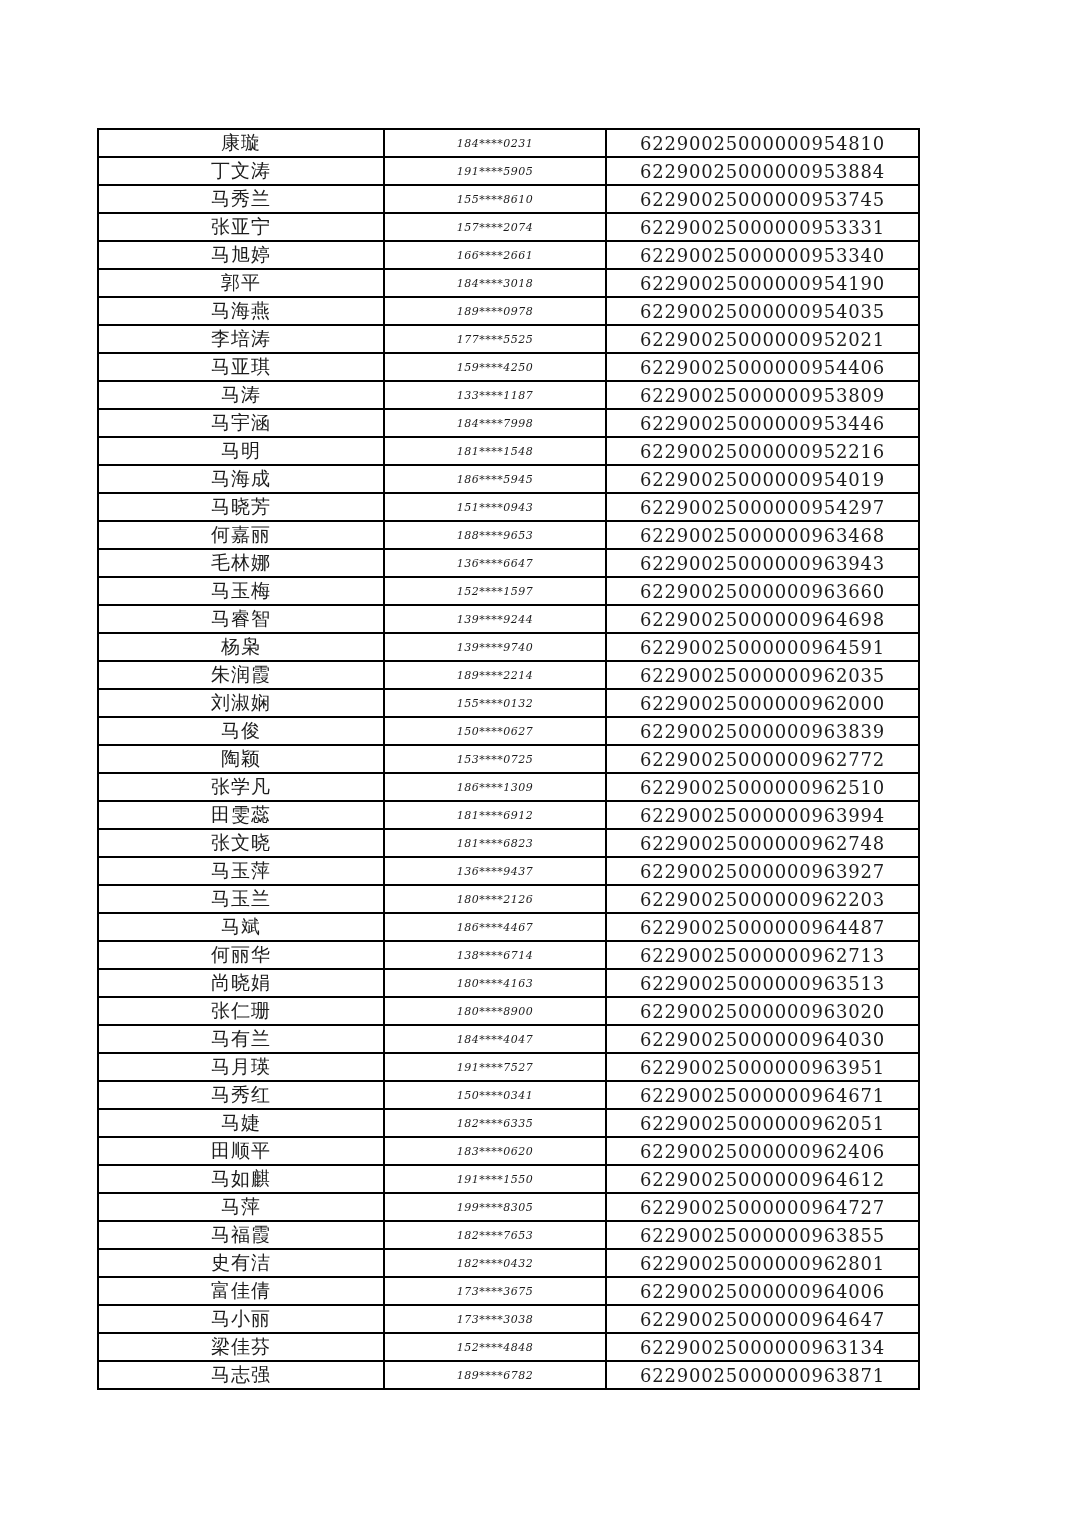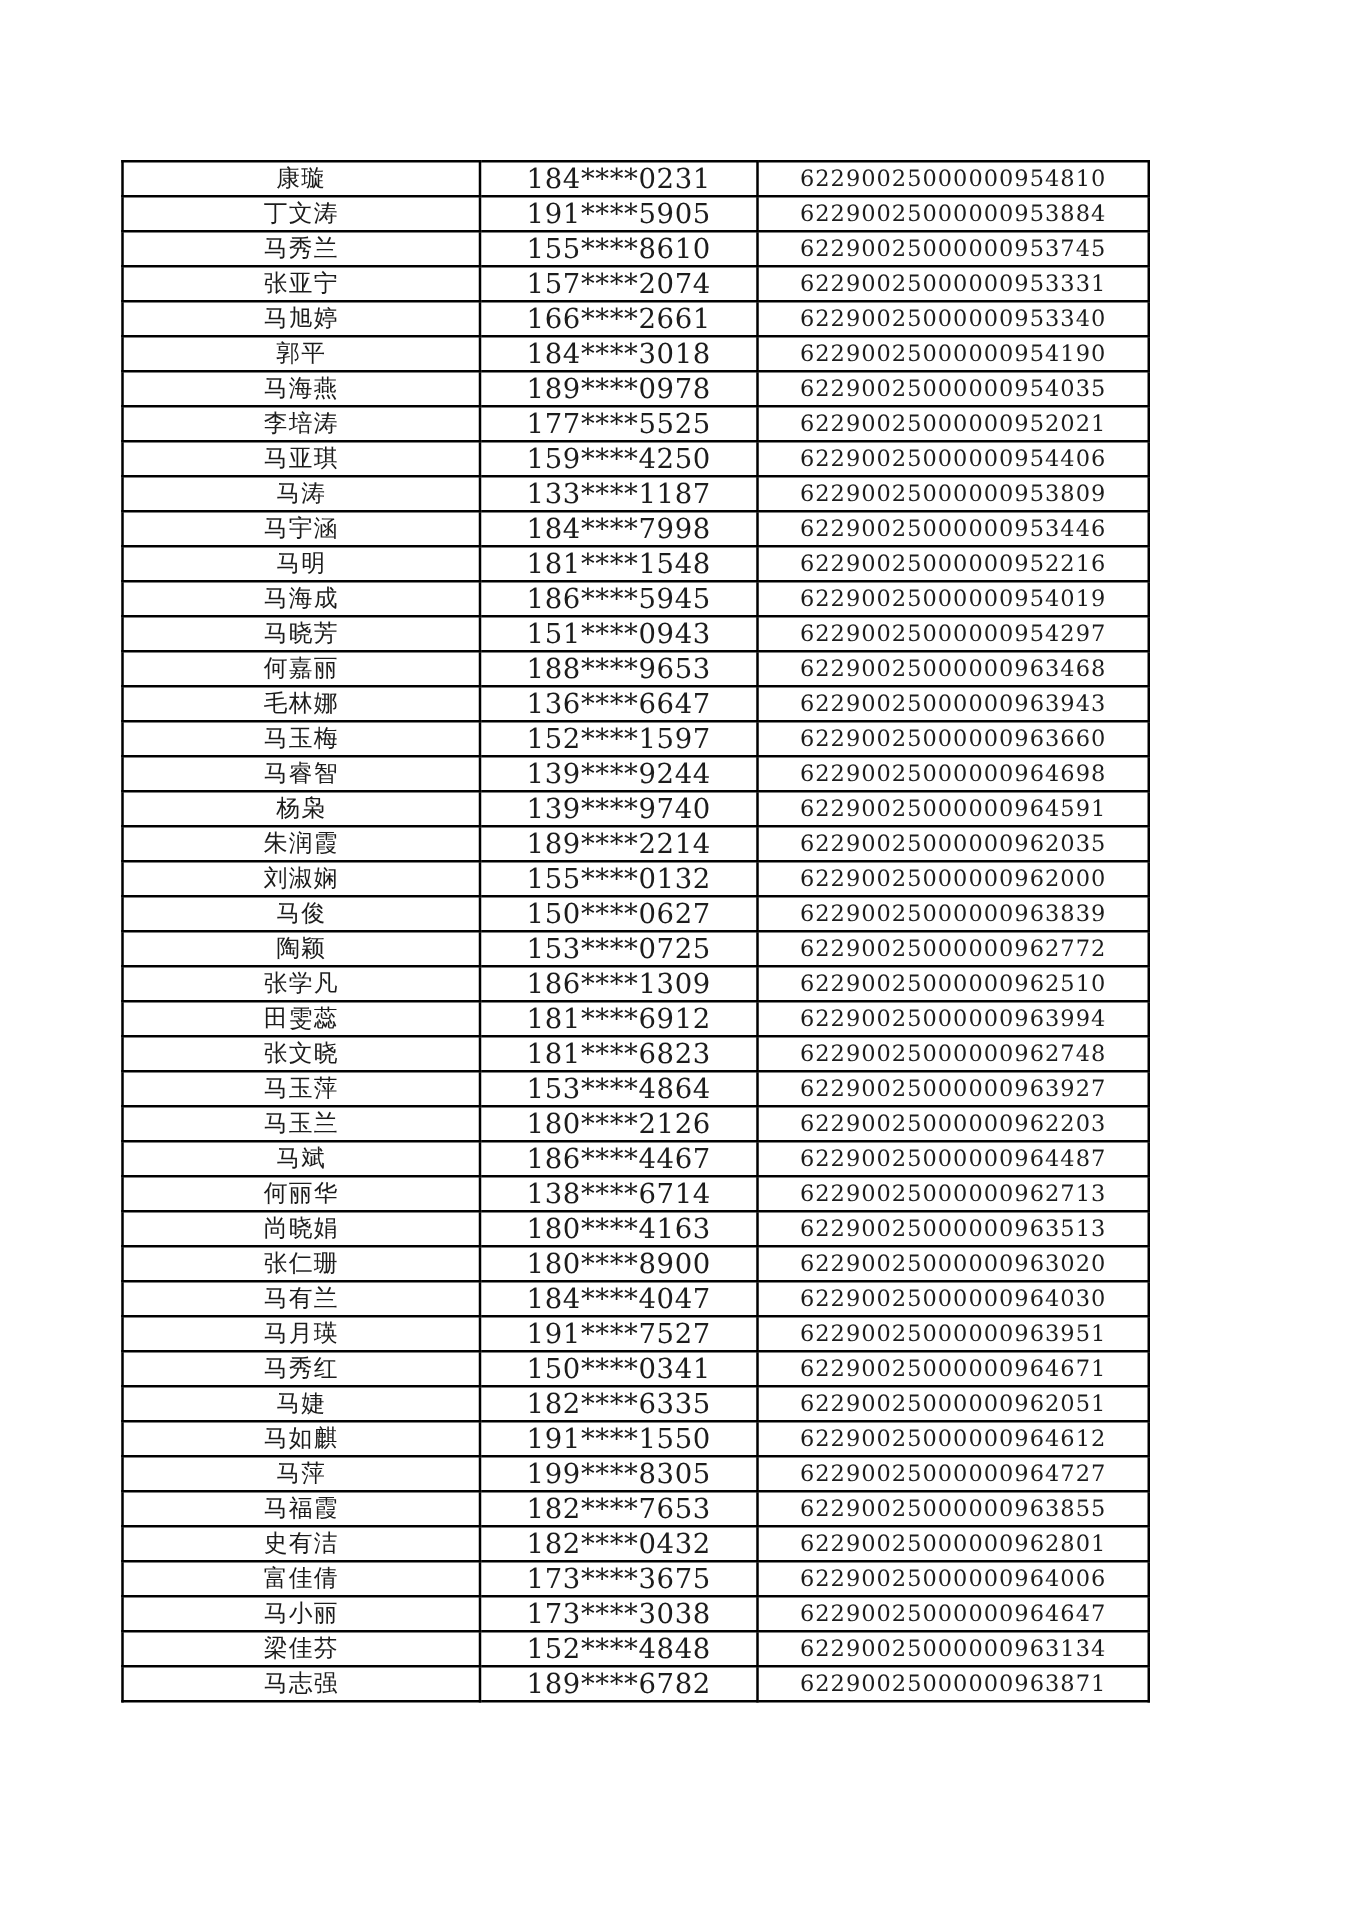--- a/index.html
+++ b/index.html
@@ -35,22 +35,23 @@
     white-space: nowrap;
     overflow: hidden;
     color: #1c1c1c;
   }
   td.cell-name {
     font-size: 19px;
     letter-spacing: 1px;
     font-family: "DejaVu Serif", "Liberation Serif", serif;
   }
   td.cell-phone {
-    font-size: 22px;
+    font-size: 11px;
     letter-spacing: 0.5px;
+    font-style: italic;
   }
   td.cell-card {
     font-size: 18px;
     letter-spacing: 0.8px;
   }
   col.c-name  { width: 286px; }
   col.c-phone { width: 222px; }
   col.c-card  { width: 313px; }
 </style>
 </head>
@@ -189,21 +190,21 @@
           <td class="cell-phone">181****6912</td>
           <td class="cell-card">62290025000000963994</td>
         </tr>
         <tr>
           <td class="cell-name">张文晓</td>
           <td class="cell-phone">181****6823</td>
           <td class="cell-card">62290025000000962748</td>
         </tr>
         <tr>
           <td class="cell-name">马玉萍</td>
-          <td class="cell-phone">153****4864</td>
+          <td class="cell-phone">136****9437</td>
           <td class="cell-card">62290025000000963927</td>
         </tr>
         <tr>
           <td class="cell-name">马玉兰</td>
           <td class="cell-phone">180****2126</td>
           <td class="cell-card">62290025000000962203</td>
         </tr>
         <tr>
           <td class="cell-name">马斌</td>
           <td class="cell-phone">186****4467</td>
@@ -236,20 +237,25 @@
         </tr>
         <tr>
           <td class="cell-name">马秀红</td>
           <td class="cell-phone">150****0341</td>
           <td class="cell-card">62290025000000964671</td>
         </tr>
         <tr>
           <td class="cell-name">马婕</td>
           <td class="cell-phone">182****6335</td>
           <td class="cell-card">62290025000000962051</td>
+        </tr>
+        <tr>
+          <td class="cell-name">田顺平</td>
+          <td class="cell-phone">183****0620</td>
+          <td class="cell-card">62290025000000962406</td>
         </tr>
         <tr>
           <td class="cell-name">马如麒</td>
           <td class="cell-phone">191****1550</td>
           <td class="cell-card">62290025000000964612</td>
         </tr>
         <tr>
           <td class="cell-name">马萍</td>
           <td class="cell-phone">199****8305</td>
           <td class="cell-card">62290025000000964727</td>

